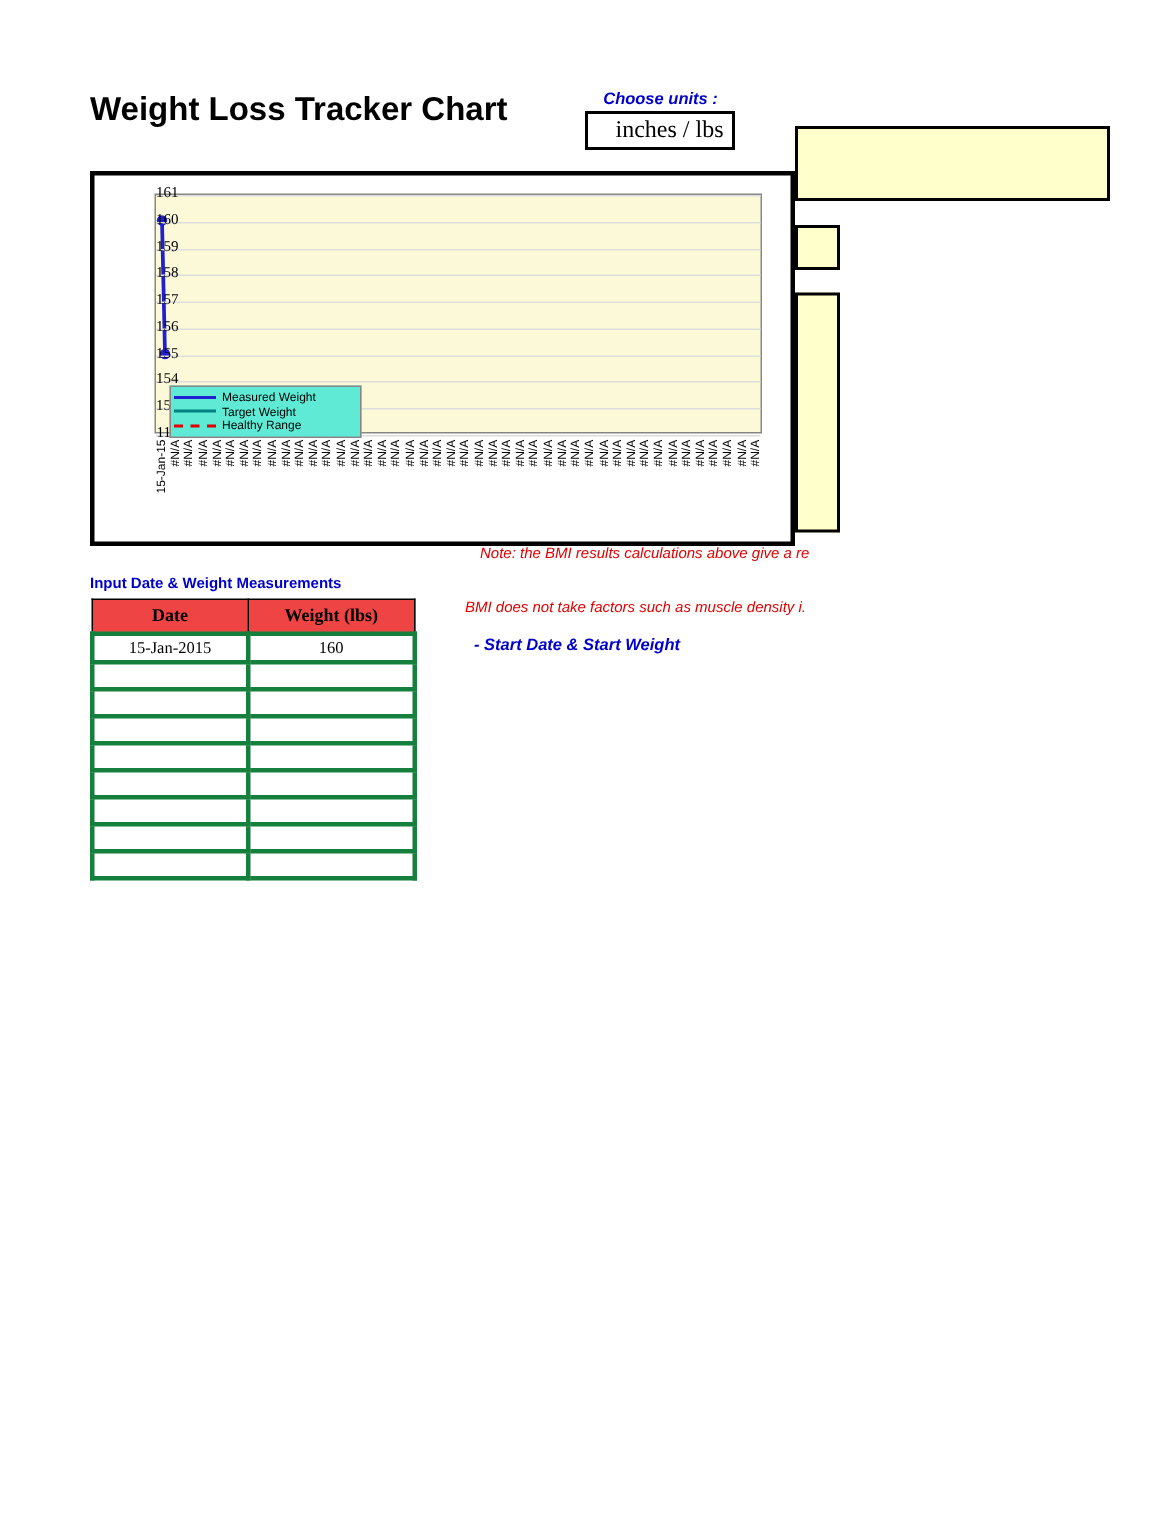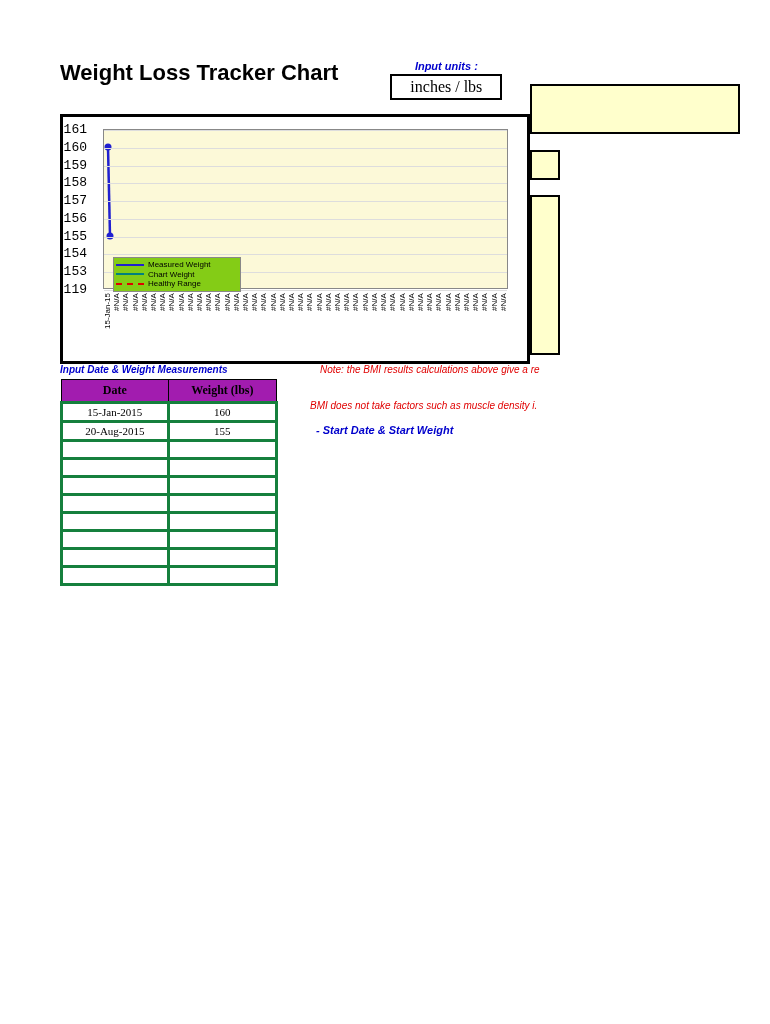--- a/index.html
+++ b/index.html
@@ -2,51 +2,51 @@
 <html><head>
 <meta charset="utf-8">
 <style>
 *{margin:0;padding:0;box-sizing:border-box}
 body{font-family:Verdana,Arial,sans-serif;background:#fff;width:770px}
 .page{padding:60px 40px 40px 60px;position:relative}
 .header-row{display:flex;align-items:flex-start;gap:52px}
 .title{font-size:22px;font-weight:bold;font-family:Verdana,sans-serif}
 .units-col{display:flex;flex-direction:column;gap:2px}
 .units-label{font-style:italic;color:#0000cc;font-size:11px;font-weight:bold;text-align:center}
-.units-box{border:2px solid #000;font-size:16px;background:#fff;padding:2px 18px;font-family:Verdana;min-width:100px;text-align:right}
+.units-box{border:2px solid #000;font-size:16px;background:#fff;padding:2px 6px;font-family:Verdana;min-width:100px;text-align:right}
 .yellow-box{background:#ffffcc;border:2px solid #000;position:absolute}
 .yb1{left:530px;top:84px;width:210px;height:50px}
 .yb2{left:530px;top:150px;width:30px;height:30px}
 .yb3{left:530px;top:195px;width:30px;height:160px}
 .chart-frame{border:3px solid #000;margin-top:14px;width:470px;height:250px;background:#fff;position:relative}
 .plot-area{position:absolute;left:40px;top:12px;width:405px;height:160px;background:#fcf9d8;border:1px solid #888}
 .grid-line{position:absolute;left:0;right:0;border-top:1px solid #ddd}
-.y-tick{position:absolute;right:440px;font-size:13px;font-family:Liberation Mono, monospace;transform:translateY(-50%)}
-.legend{position:absolute;left:50px;top:140px;width:128px;background:#84cc16;border:1px solid #888;font-size:8px;font-family:Arial;padding:2px}
+.y-tick{position:absolute;right:408px;font-size:10px;font-family:Liberation Serif, serif;transform:translateY(-50%)}
+.legend{position:absolute;left:50px;top:140px;width:128px;background:#5eead4;border:1px solid #888;font-size:8px;font-family:Arial;padding:2px}
 .legend-row{display:flex;align-items:center;gap:4px;line-height:1.2}
 .leg-line{width:28px;height:0;border-top-width:2px;border-top-style:solid}
 .x-ticks{position:absolute;left:40px;top:176px;width:405px;height:60px;display:flex;justify-content:space-between}
 .x-label{font-size:8px;font-family:Arial;writing-mode:vertical-rl;transform:rotate(180deg);text-align:right;height:60px}
 .data-line{position:absolute;stroke:#2020d0;stroke-width:2;fill:none}
-.instr{font-style:italic;font-weight:bold;color:#0000cc;font-size:10px;margin-top:0}
+.instr{font-weight:bold;color:#0000cc;font-size:10px;margin-top:20px}
 .note1{font-style:italic;color:#e00000;font-size:10px;position:absolute;left:320px;top:364px;white-space:nowrap}
 .note2{font-style:italic;color:#e00000;font-size:10px;position:absolute;left:310px;top:400px;white-space:nowrap}
 .start-hint{font-style:italic;font-weight:bold;color:#0000cc;font-size:11px;position:absolute;left:316px;top:424px}
 table.data{border-collapse:collapse;margin-top:4px;width:218px;font-family:Verdana}
-table.data th{background:#a21caf;border:1px solid #000;font-size:12px;padding:3px 6px;font-weight:bold}
+table.data th{background:#ef4444;border:1px solid #000;font-size:12px;padding:3px 6px;font-weight:bold}
 table.data td{border:3px solid #15803d;font-size:11px;padding:2px 6px;text-align:center;height:18px}
 </style>
 </head>
 <body>
 
 <div class="page">
   <div class="header-row">
     <div class="title">Weight Loss Tracker Chart</div>
     <div class="units-col">
-      <div class="units-label">Input units :</div>
+      <div class="units-label">Choose units :</div>
       <div class="units-box">inches / lbs</div>
     </div>
   </div>
 
   <div class="yellow-box yb1"></div>
   <div class="yellow-box yb2"></div>
   <div class="yellow-box yb3"></div>
 
   <div class="chart-frame">
     <div class="plot-area">
@@ -78,21 +78,21 @@
         <div class="y-tick" style="top: 29.7778px;">160</div>
         <div class="y-tick" style="top: 12px;">161</div>
       </div>
     <div class="legend">
       <div class="legend-row">
           <span class="leg-line" style="border-color:#2020d0"></span>
           <span>Measured Weight</span>
         </div>
       <div class="legend-row">
           <span class="leg-line" style="border-color:#008080"></span>
-          <span>Chart Weight</span>
+          <span>Target Weight</span>
         </div>
       <div class="legend-row">
           <span class="leg-line" style="border-color:#e00000;border-top-style:dashed"></span>
           <span>Healthy Range</span>
         </div>
     </div>
     <div class="x-ticks" id="xticks-host">
         <span class="x-label">15-Jan-15</span>
         <span class="x-label">#N/A</span>
         <span class="x-label">#N/A</span>
@@ -151,24 +151,20 @@
         <th>Date</th>
         <th>Weight (lbs)</th>
       </tr>
     </thead>
     <tbody id="tbody-host">
         <tr>
           <td>15-Jan-2015</td>
           <td>160</td>
         </tr>
         <tr>
-          <td>20-Aug-2015</td>
-          <td>155</td>
-        </tr>
-        <tr>
           <td></td>
           <td></td>
         </tr>
         <tr>
           <td></td>
           <td></td>
         </tr>
         <tr>
           <td></td>
           <td></td>

